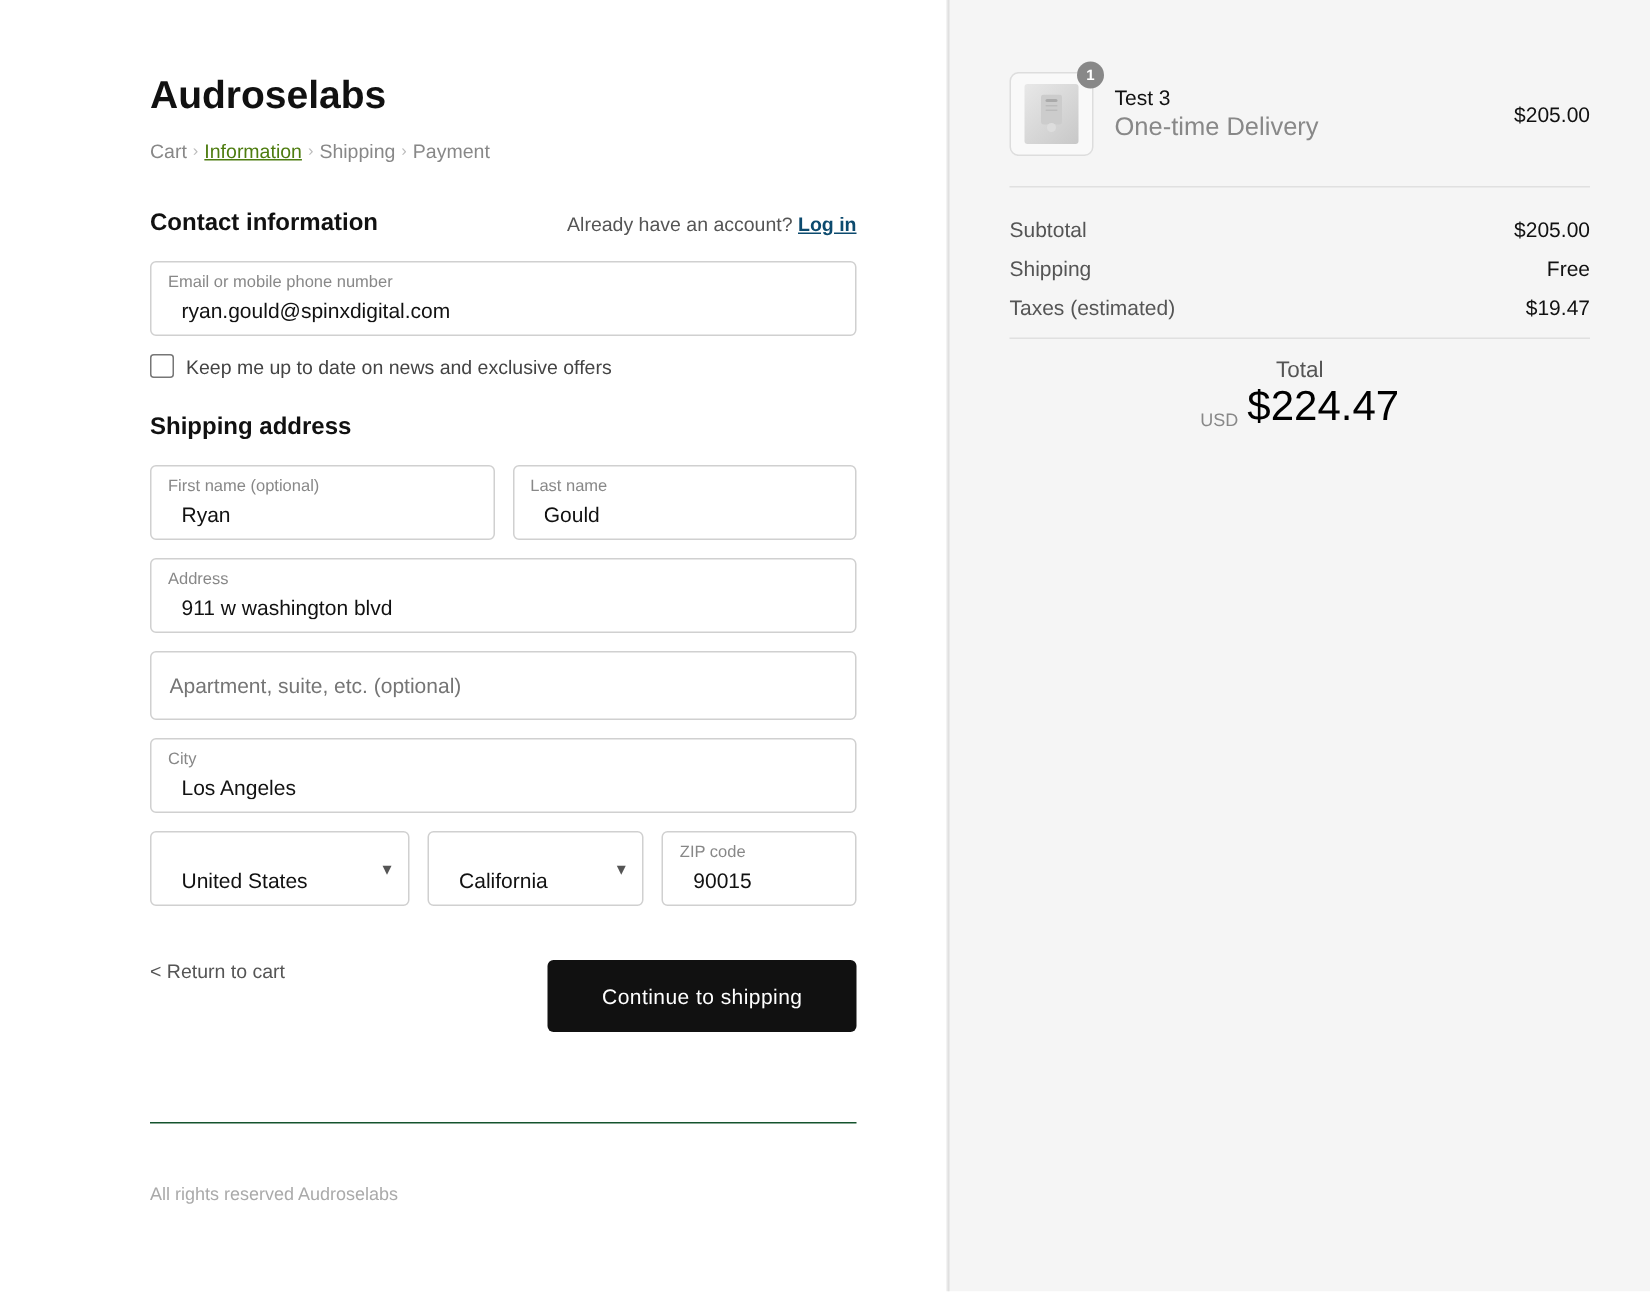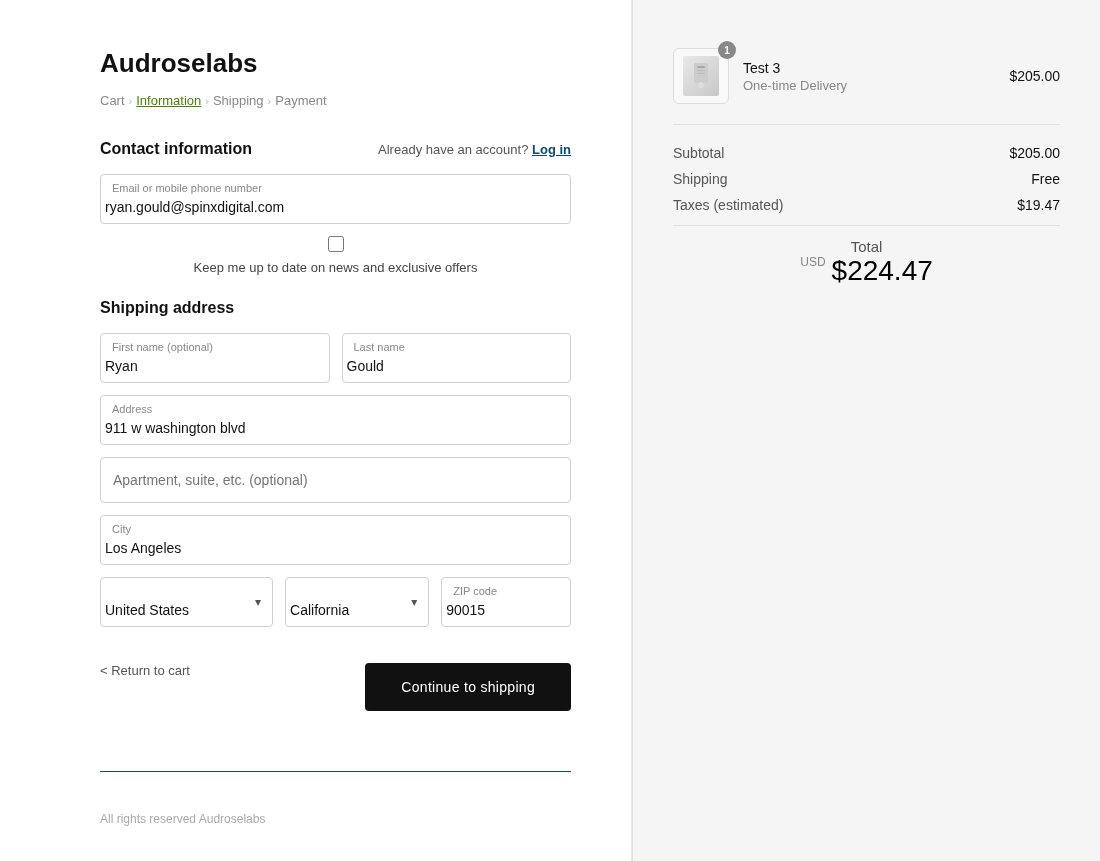--- a/index.html
+++ b/index.html
@@ -85,21 +85,21 @@
       top: 8px;
       left: 12px;
       font-size: 11px;
       color: #888;
       pointer-events: none;
     }
     .form-field input, .form-field select {
       width: 100%;
       border: 1px solid #d0d0d0;
       border-radius: 4px;
-      padding: 24px 12px 8px 4px;
+      padding: 24px 12px 8px 20px;
       font-size: 14px;
       color: #111;
       background: #fff;
       outline: none;
       appearance: none;
       -webkit-appearance: none;
     }
     .form-field .select-wrapper {
       position: relative;
     }
@@ -108,26 +108,25 @@
       position: absolute;
       right: 12px;
       top: 50%;
       transform: translateY(-50%);
       font-size: 12px;
       color: #555;
       pointer-events: none;
     }
     .checkbox-row {
       display: flex;
-      align-items: center;
+      align-items: flex-end;
       gap: 8px;
       margin-bottom: 24px;
       font-size: 13px;
       color: #444;
-      flex-direction: column;
     }
     .checkbox-row input[type="checkbox"] {
       width: 16px;
       height: 16px;
       cursor: pointer;
     }
     .two-col {
       display: flex;
       gap: 12px;
     }
@@ -230,21 +229,21 @@
       align-items: center;
       justify-content: center;
       font-weight: 600;
     }
     .product-details h4 {
       font-size: 14px;
       font-weight: 500;
       color: #111;
     }
     .product-details p {
-      font-size: 13px;
+      font-size: 17px;
       color: #888;
       margin-top: 2px;
     }
     .product-price {
       font-size: 14px;
       font-weight: 500;
       color: #111;
     }
     .summary-row {
       display: flex;
@@ -262,21 +261,21 @@
       margin: 12px 0;
     }
     .total-row {
       display: flex;
       justify-content: space-between;
       align-items: center;
       margin-top: 12px;
       flex-direction: column;
     }
     .total-row .label { font-size: 15px; color: #555; }
-    .total-row .value-group { display: flex; align-items: flex-start; gap: 6px; }
+    .total-row .value-group { display: flex; align-items: flex-end; gap: 6px; }
     .total-row .currency { font-size: 12px; color: #888; }
     .total-row .amount { font-size: 28px; font-weight: 400; color: #000000; }
   </style>
 </head>
 <body>
 
 <div class="layout">
 
   <div class="left-panel">
     <h1 class="brand-title">Audroselabs</h1>

